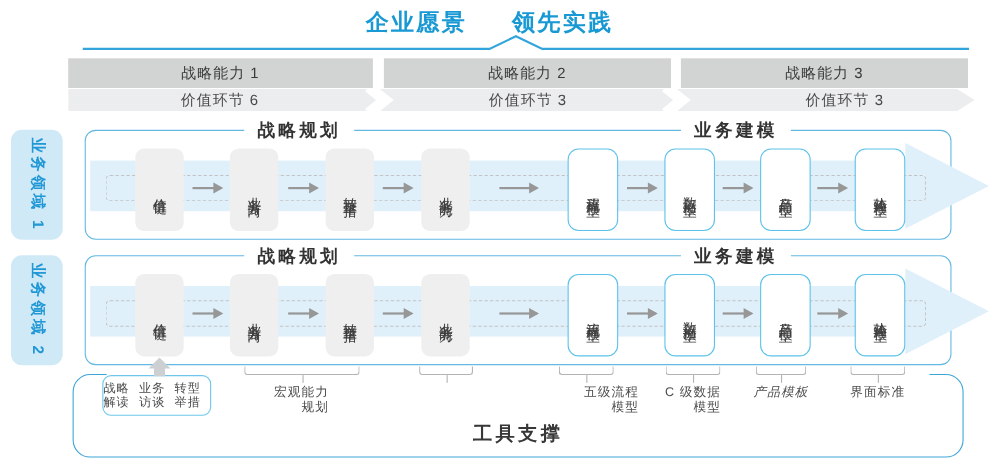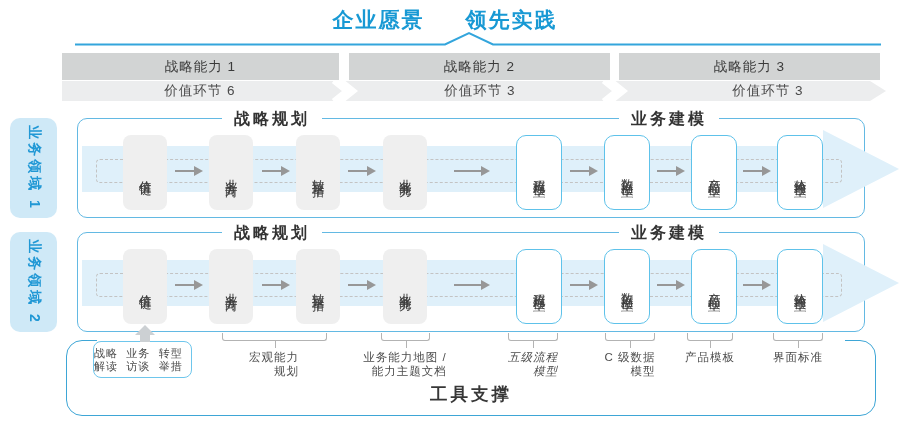--- a/index.html
+++ b/index.html
@@ -186,33 +186,29 @@
   <div class="bracket" style="left:381px;width:49px;"></div>
   <div class="bracket" style="left:508px;width:50px;"></div>
   <div class="bracket" style="left:605px;width:50px;"></div>
   <div class="bracket" style="left:687px;width:46px;"></div>
   <div class="bracket" style="left:773px;width:50px;"></div>
 
   <div class="ann" style="left:274px;">
     <span>宏观能力</span>
       <span>规划</span>
   </div>
-  <div class="ann" style="left:405px;">
-    <span>业务能力地图 /</span>
-      <span>能力主题文档</span>
-  </div>
-  <div class="ann" style="left:533px;font-style:italic;">
+  <div class="ann" style="left:556px;">
     <span>五级流程</span>
       <span>模型</span>
   </div>
   <div class="ann" style="left:630px;">
     <span>C 级数据</span>
       <span>模型</span>
   </div>
-  <div class="ann" style="left:710px;">
+  <div class="ann" style="left:710px;font-style:italic;">
     <span>产品模板</span>
       <span></span>
   </div>
   <div class="ann" style="left:798px;">
     <span>界面标准</span>
       <span></span>
   </div>
 
 </div>
 

